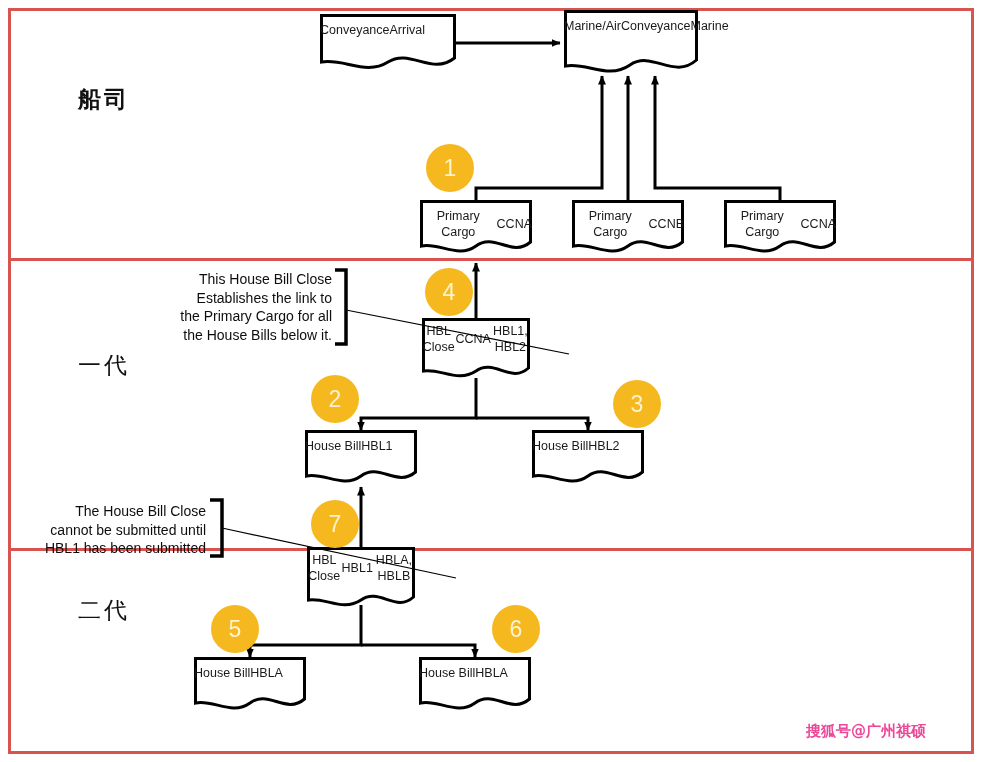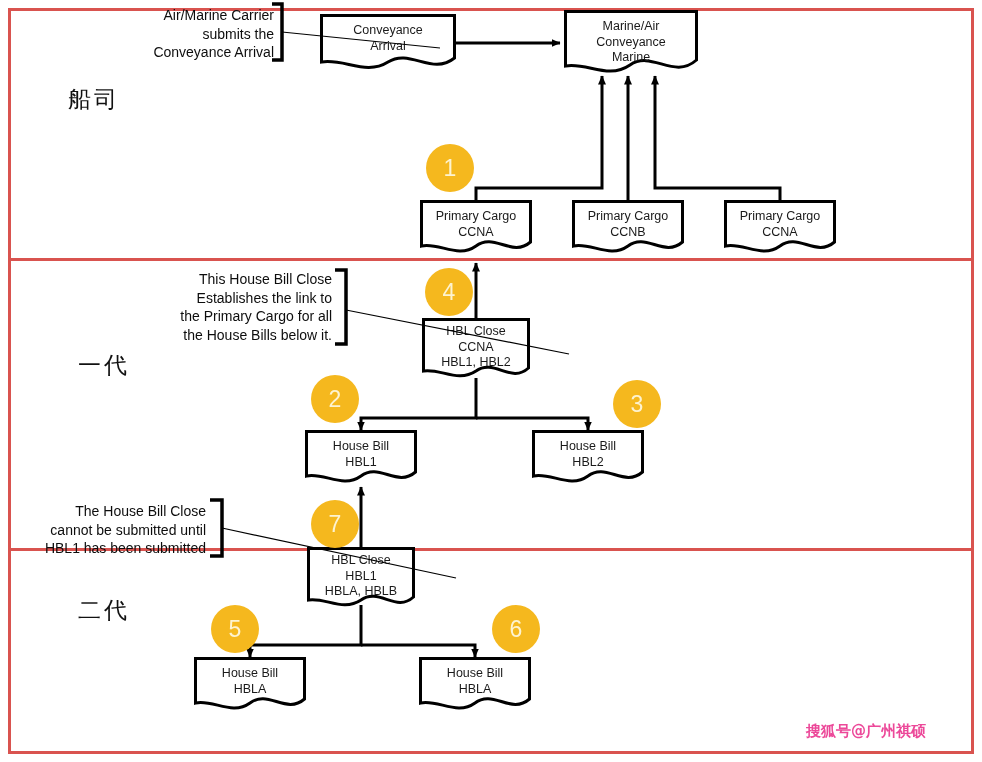--- a/index.html
+++ b/index.html
@@ -14,21 +14,21 @@
            border-top:3px solid #d9534f;}
 
   
   .lane-label{position:absolute;font-size:23px;color:#111;letter-spacing:3px;
               font-family:"DejaVu Sans","Liberation Sans",sans-serif;white-space:nowrap;}
 
   
   .doc{position:absolute;box-sizing:border-box;}
   .doc svg{position:absolute;left:0;top:0;width:100%;height:100%;overflow:visible;}
   .doc .doc-text{position:absolute;left:0;top:0;width:100%;
-                 display:flex;flex-direction:column;align-items:center;
+                 display:flex;flex-direction:row;align-items:center;
                  justify-content:flex-start;padding-top:9px;box-sizing:border-box;
                  font-size:12.5px;color:#1a1a1a;line-height:15.5px;text-align:center;}
 
   
   .note{position:absolute;}
   .note .note-text{position:absolute;right:0;top:0;text-align:right;
                    font-size:14px;line-height:18.5px;color:#0d0d0d;white-space:nowrap;}
   .note svg{position:absolute;overflow:visible;}
 
   
@@ -45,21 +45,21 @@
 </style>
 </head>
 <body>
 
 <div id="stage">
 
   <div class="red-frame"></div>
   <div class="red-div" style="top:258px;"></div>
   <div class="red-div" style="top:548px;"></div>
 
-  <div class="lane-label" style="left:68px;top:84px;">船司</div>
+  <div class="lane-label" style="left:78px;top:84px;font-weight:bold;">船司</div>
   <div class="lane-label" style="left:78px;top:350px;">一代</div>
   <div class="lane-label" style="left:78px;top:595px;">二代</div>
 
   <svg id="wires">
     <defs>
       <marker id="ah" markerWidth="11" markerHeight="11" refX="8.5" refY="4" orient="auto" markerUnits="userSpaceOnUse">
         <path d="M0,0 L9,4 L0,8 z" fill="#000"></path>
       </marker>
     </defs>
     <g stroke="#000" stroke-width="3" fill="none">
@@ -188,31 +188,20 @@
   <div class="doc" style="left:419px;top:657px;width:112px;height:55px;">
     <svg viewBox="0 0 112 55" preserveAspectRatio="none">
       <path d="M1.5,1.5 H110.5 V42 C92,58 74,32 56,46 C38,59 19,42 1.5,46 Z" fill="#fff" stroke="#000" stroke-width="3" vector-effect="non-scaling-stroke"></path>
     </svg>
     <div class="doc-text">
       <span>House Bill</span>
       <span>HBLA</span>
     </div>
   </div>
 
-  <div class="note" style="left:150px;top:2px;width:140px;height:62px;">
-    <div class="note-text" style="right:16px;top:4px;">
-      <div>Air/Marine Carrier</div>
-      <div>submits the</div>
-      <div>Conveyance Arrival</div>
-    </div>
-    <svg style="left:118px;top:0;width:180px;height:62px;">
-      <path d="M4,2 H14 V58 H4" fill="none" stroke="#000" stroke-width="3.5"></path>
-      <path d="M14,30 L172,46" fill="none" stroke="#000" stroke-width="1.2"></path>
-    </svg>
-  </div>
 
   <div class="note" style="left:185px;top:268px;width:165px;height:80px;">
     <div class="note-text" style="right:18px;top:2px;">
       <div>This House Bill Close</div>
       <div>Establishes the link to</div>
       <div>the Primary Cargo for all</div>
       <div>the House Bills below it.</div>
     </div>
     <svg style="left:146px;top:0;width:245px;height:90px;">
       <path d="M4,2 H15 V76 H4" fill="none" stroke="#000" stroke-width="3.5"></path>

